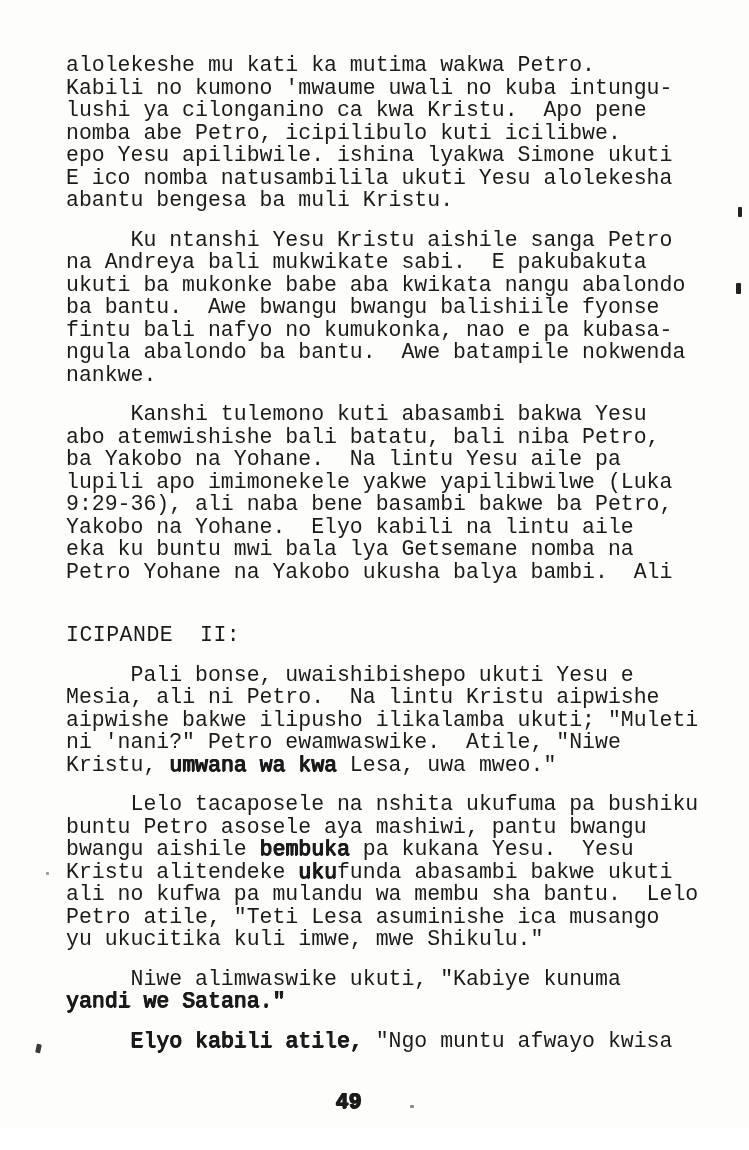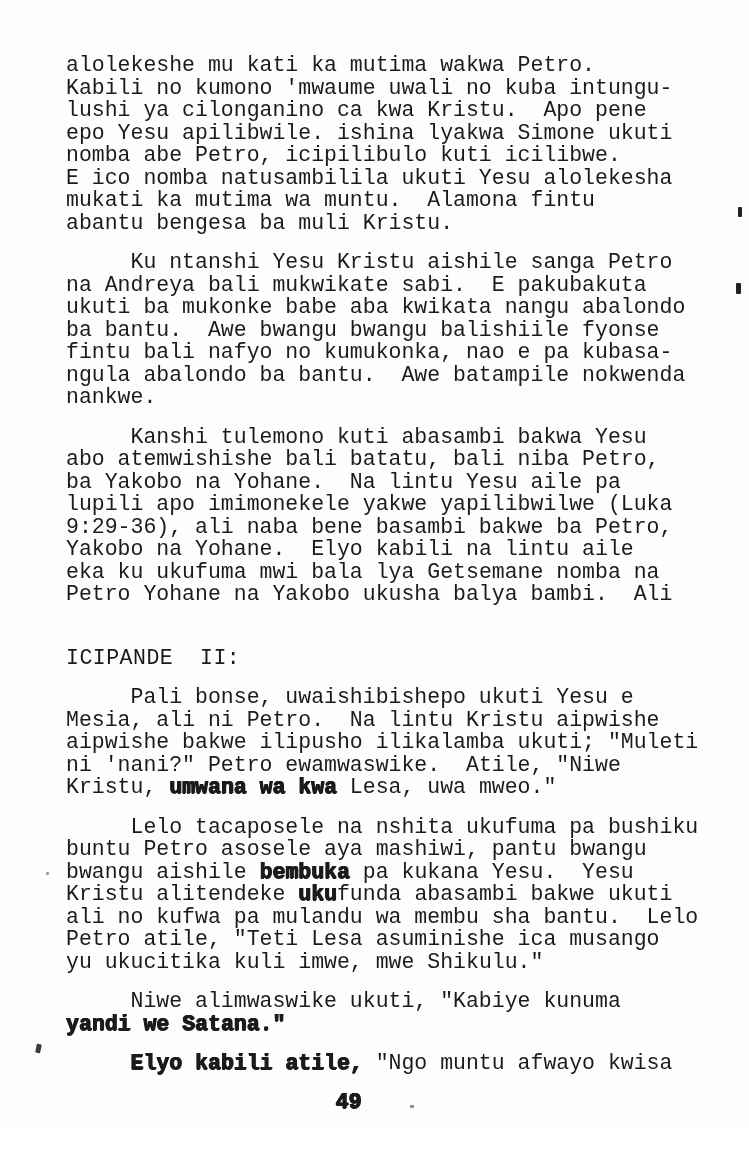--- a/index.html
+++ b/index.html
@@ -28,21 +28,21 @@
     top: 54px;
   }
   .line {
     white-space: pre;
     font-size: 21.5px;
     line-height: 22.5px;
   }
   .block + .block { margin-top: 17px; }
   .block.heading { margin-top: 41px; letter-spacing: 0.5px; }
   .b  { font-weight: normal; }
-  .bb { font-weight: bold; text-shadow: 0.8px 0 0 currentColor, -0.4px 0 0 currentColor, 0 0.5px 0 currentColor; }
+  .bb { font-weight: normal; text-shadow: 0.8px 0 0 currentColor, -0.4px 0 0 currentColor, 0 0.5px 0 currentColor; }
   .pagenum-row {
     position: absolute;
     top: 1091px;
     left: 0;
     width: 749px;
     text-align: center;
     font-size: 21.5px;
     line-height: 22.5px;
   }
   .pagenum {
@@ -64,43 +64,42 @@
 </style>
 </head>
 <body style="--paper: #fdfdfb; --ink: #1b1b1b;">
 
 <div class="page">
   <div class="doc" id="doc">
       <div class="block paragraph">
         <div class="line"><span>alolekeshe mu kati ka mutima wakwa Petro.</span></div>
         <div class="line"><span>Kabili no kumono 'mwaume uwali no kuba intungu-</span></div>
         <div class="line"><span>lushi ya cilonganino ca kwa Kristu.  Apo pene</span></div>
+        <div class="line"><span>nomba abe Petro, icipilibulo kuti icilibwe.</span></div>
         <div class="line"><span>epo Yesu apilibwile. ishina lyakwa Simone ukuti</span></div>
-        <div class="line"><span>nomba abe Petro, icipilibulo kuti icilibwe.</span></div>
         <div class="line"><span>E ico nomba natusambilila ukuti Yesu alolekesha</span></div>
-        <div class="line"><span>mukati ka mutima wa muntu.  Alamona fintu</span></div>
         <div class="line"><span>abantu bengesa ba muli Kristu.</span></div>
       </div>
       <div class="block paragraph">
         <div class="line"><span>     Ku ntanshi Yesu Kristu aishile sanga Petro</span></div>
         <div class="line"><span>na Andreya bali mukwikate sabi.  E pakubakuta</span></div>
         <div class="line"><span>ukuti ba mukonke babe aba kwikata nangu abalondo</span></div>
         <div class="line"><span>ba bantu.  Awe bwangu bwangu balishiile fyonse</span></div>
         <div class="line"><span>fintu bali nafyo no kumukonka, nao e pa kubasa-</span></div>
         <div class="line"><span>ngula abalondo ba bantu.  Awe batampile nokwenda</span></div>
         <div class="line"><span>nankwe.</span></div>
       </div>
       <div class="block paragraph">
         <div class="line"><span>     Kanshi tulemono kuti abasambi bakwa Yesu</span></div>
         <div class="line"><span>abo atemwishishe bali batatu, bali niba Petro,</span></div>
         <div class="line"><span>ba Yakobo na Yohane.  Na lintu Yesu aile pa</span></div>
         <div class="line"><span>lupili apo imimonekele yakwe yapilibwilwe (Luka</span></div>
         <div class="line"><span>9:29-36), ali naba bene basambi bakwe ba Petro,</span></div>
         <div class="line"><span>Yakobo </span><span class="b">na</span><span> Yohane.  Elyo kabili na lintu aile</span></div>
-        <div class="line"><span>eka </span><span class="b">ku ukufuma mwi</span><span> bala lya Getsemane nomba na</span></div>
+        <div class="line"><span>eka </span><span class="b">ku buntu mwi</span><span> bala lya Getsemane nomba na</span></div>
         <div class="line"><span>Petro Yohane na Yakobo ukusha balya bambi.  Ali</span></div>
       </div>
       <div class="block heading">
         <div class="line"><span>ICIPANDE  II:</span></div>
       </div>
       <div class="block paragraph">
         <div class="line"><span>     Pali bonse, uwaishibishepo ukuti Yesu e</span></div>
         <div class="line"><span class="b">Mesia,</span><span> ali ni Petro.  Na lintu Kristu aipwishe</span></div>
         <div class="line"><span class="b">aipwishe bakwe</span><span> ilipusho ilikalamba ukuti; "Muleti</span></div>
         <div class="line"><span class="b">ni 'nani?"</span><span> Petro ewamwaswike.  Atile, "Niwe</span></div>

